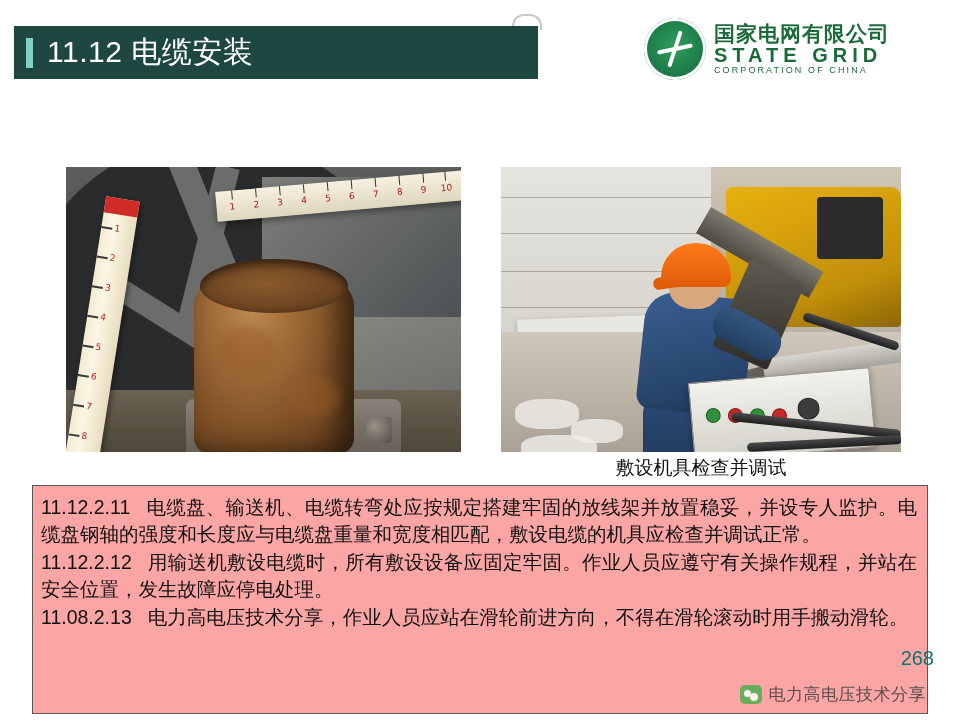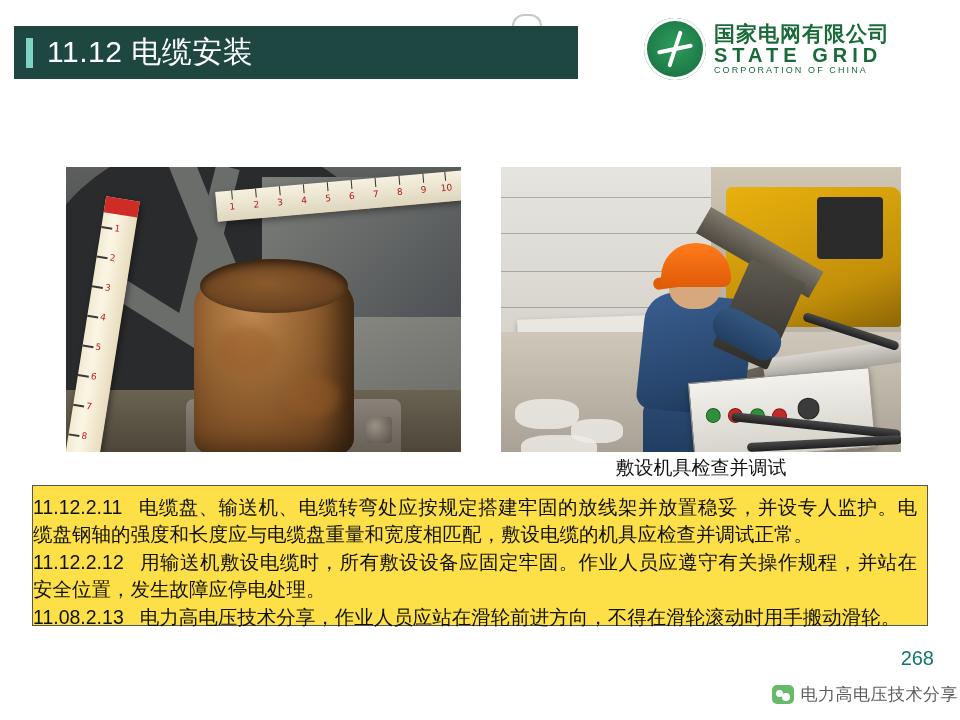--- a/index.html
+++ b/index.html
@@ -22,21 +22,21 @@
     width: 960px;
     height: 720px;
     background: #ffffff;
   }
 
   
   .title-bar {
     position: absolute;
     left: 14px;
     top: 26px;
-    width: 564px;
+    width: 524px;
     height: 53px;
     background: #1d4740;
     display: flex;
     align-items: center;
   }
   .title-accent {
     width: 7px;
     height: 30px;
     background: #7fd3c4;
     margin-left: 12px;
@@ -168,25 +168,25 @@
   }
   .caption-left { left: 66px; width: 395px; }
   .caption-right { left: 501px; width: 400px; }
 
   
   .text-box {
     position: absolute;
     left: 32px;
     top: 485px;
     width: 896px;
-    height: 141px;
+    height: 229px;
     border: 1px solid #555;
-    background: #fde047;
+    background: #fca5a5;
     box-sizing: border-box;
-    padding: 8px 10px 4px 0;
+    padding: 8px 10px 4px 8px;
   }
   .tb-para {
     font-size: 19.5px;
     color: #111;
     line-height: 1.38;
     margin: 0 0 1px 0;
     text-align: justify;
   }
   .tb-num { margin-right: 16px; }
 
@@ -195,21 +195,21 @@
     position: absolute;
     right: 26px;
     bottom: 50px;
     font-size: 20px;
     color: #0f766e;
   }
 
   
   .watermark {
     position: absolute;
-    right: 2px;
+    right: 34px;
     bottom: 14px;
     display: flex;
     align-items: center;
     opacity: 0.85;
   }
   .wm-icon {
     width: 22px;
     height: 19px;
     background: #4caf50;
     border-radius: 5px;

